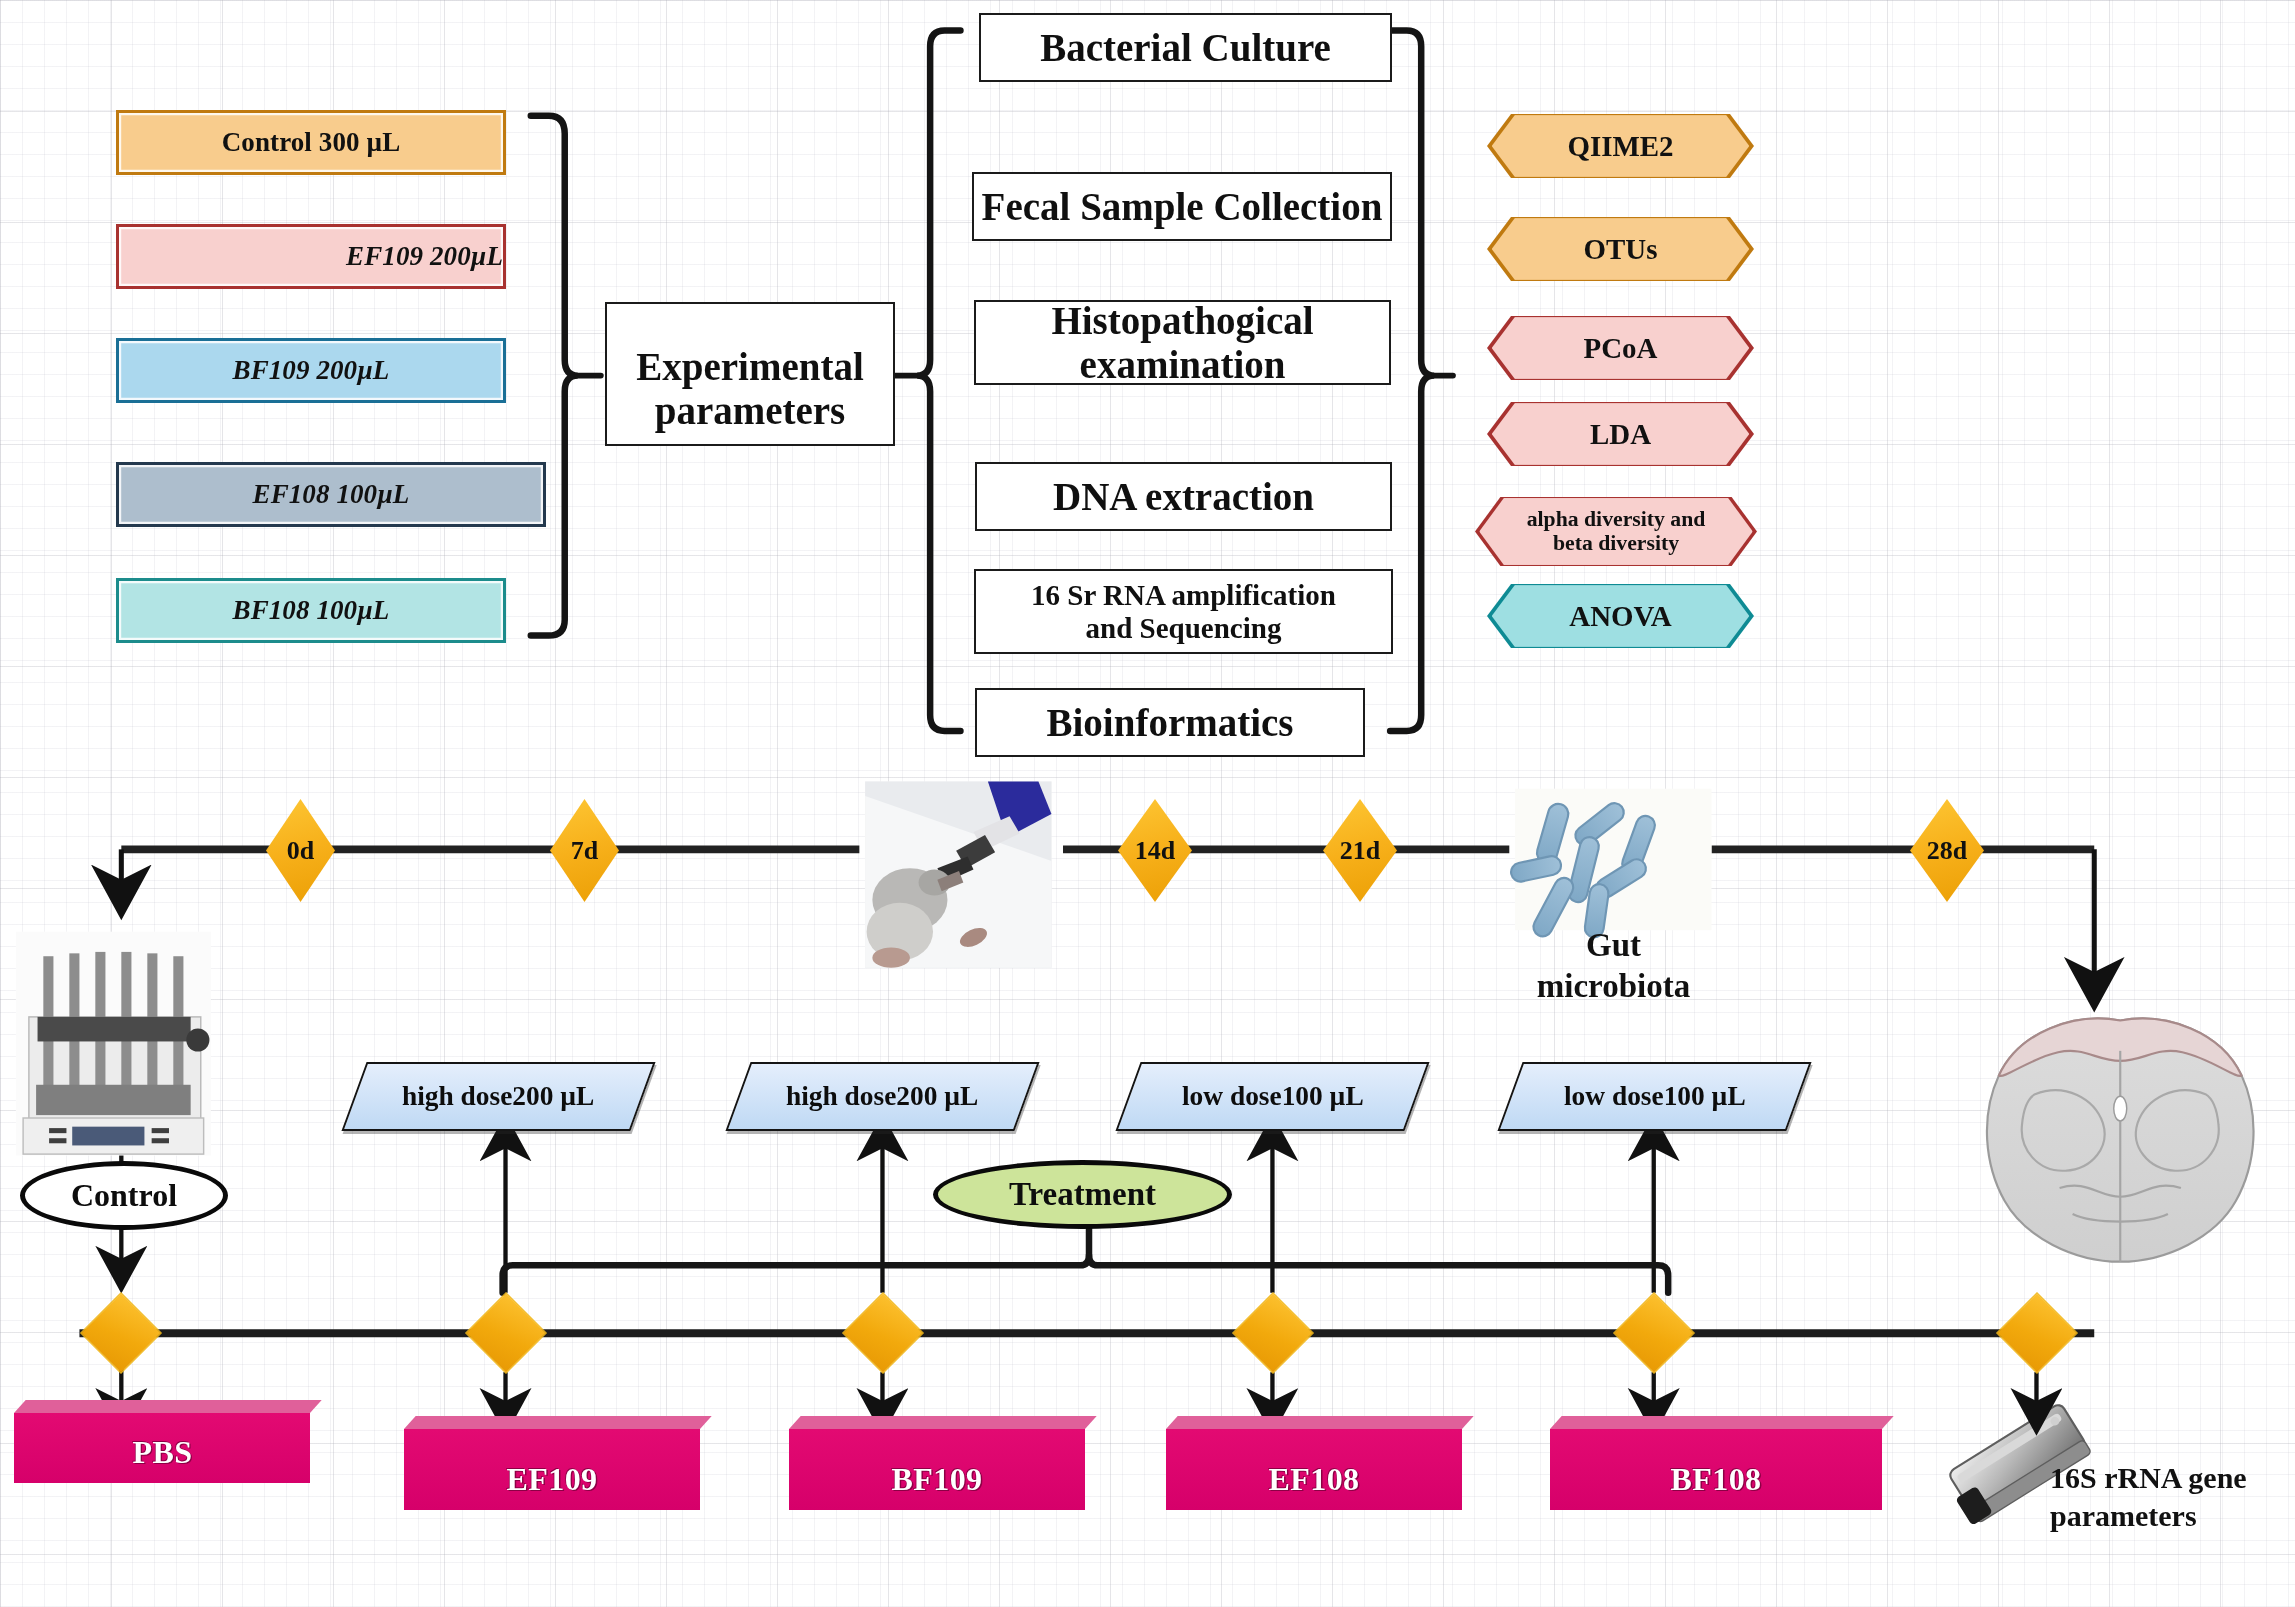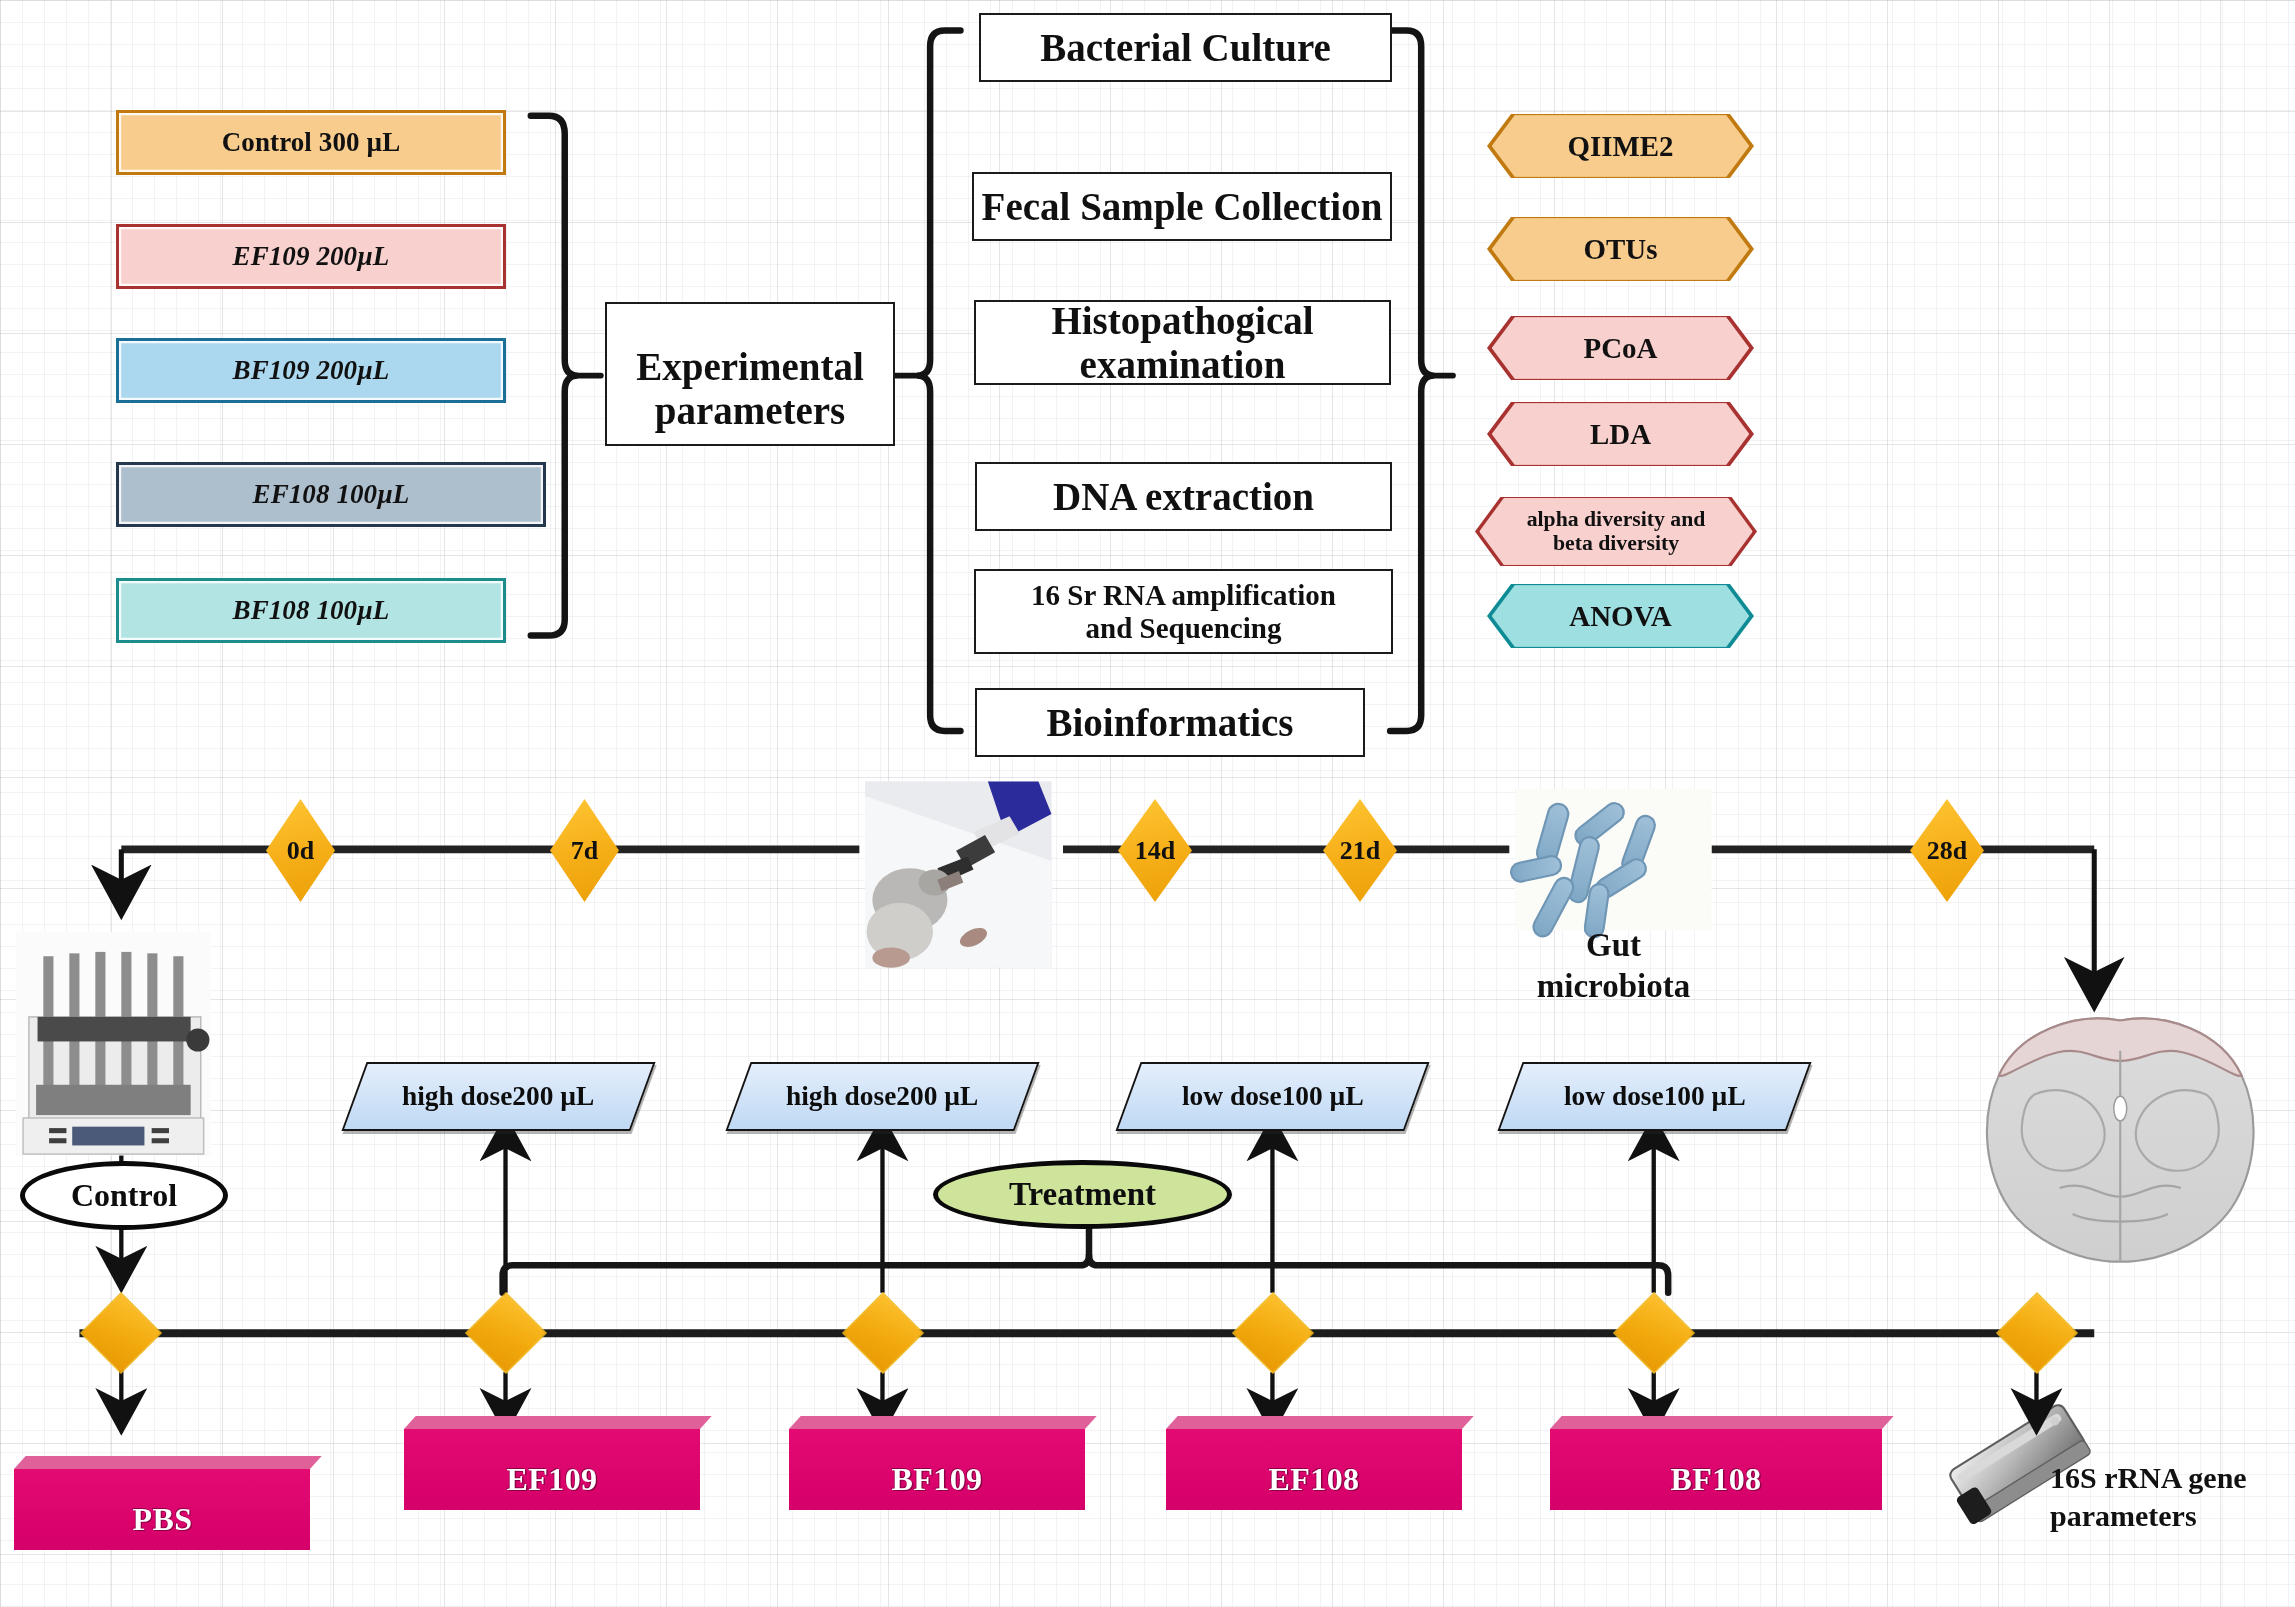--- a/index.html
+++ b/index.html
@@ -279,21 +279,21 @@
       <path d="M1222,1900 L1222,1952" marker-end="url(#arrow)"></path>
       <path d="M1762,1900 L1762,1952" marker-end="url(#arrow)"></path>
       <path d="M2290,1900 L2290,1952" marker-end="url(#arrow)"></path>
       <path d="M2820,1900 L2820,1952" marker-end="url(#arrow)"></path>
     </g>
   </svg>
 
   <div class="abs trect" style="left:116px;top:110px;width:390px;height:65px;background:#F8CC8D;border-color:#C07A10;">
     <span class="lbl">Control 300 µL</span>
   </div>
-  <div class="abs trect italic" style="left:116px;top:224px;width:390px;height:65px;background:#F8D0CE;border-color:#A83230;">
+  <div class="abs trect italic" style="left:116px;top:224px;width:390px;height:65px;background:#F8D0CE;border-color:#A83230;justify-content:flex-end;">
     <span class="lbl">EF109 200µL</span>
   </div>
   <div class="abs trect italic" style="left:116px;top:338px;width:390px;height:65px;background:#ABD8EE;border-color:#1A6F96;">
     <span class="lbl">BF109 200µL</span>
   </div>
   <div class="abs trect italic" style="left:116px;top:462px;width:430px;height:65px;background:#ADBECD;border-color:#24394E;">
     <span class="lbl">EF108 100µL</span>
   </div>
   <div class="abs trect italic" style="left:116px;top:578px;width:390px;height:65px;background:#B2E4E4;border-color:#1C8C8C;">
     <span class="lbl">BF108 100µL</span>
@@ -402,21 +402,21 @@
     <span>Treatment</span>
   </div>
 
   <div class="abs dia" style="left:92px;top:1304px;width:58px;height:58px;"></div>
   <div class="abs dia" style="left:477px;top:1304px;width:58px;height:58px;"></div>
   <div class="abs dia" style="left:854px;top:1304px;width:58px;height:58px;"></div>
   <div class="abs dia" style="left:1244px;top:1304px;width:58px;height:58px;"></div>
   <div class="abs dia" style="left:1625px;top:1304px;width:58px;height:58px;"></div>
   <div class="abs dia" style="left:2008px;top:1304px;width:58px;height:58px;"></div>
 
-  <div class="box3d" style="left:14.4px;top:1456px;width:296px;height:94px;">
+  <div class="box3d" style="left:14.4px;top:1400px;width:296px;height:83px;">
     <div class="top"></div>
     <div class="front">
       <span class="lbl">PBS</span>
     </div>
   </div>
   <div class="box3d" style="left:404px;top:1416px;width:296px;height:94px;">
     <div class="top"></div>
     <div class="front">
       <span class="lbl">EF109</span>
     </div>

